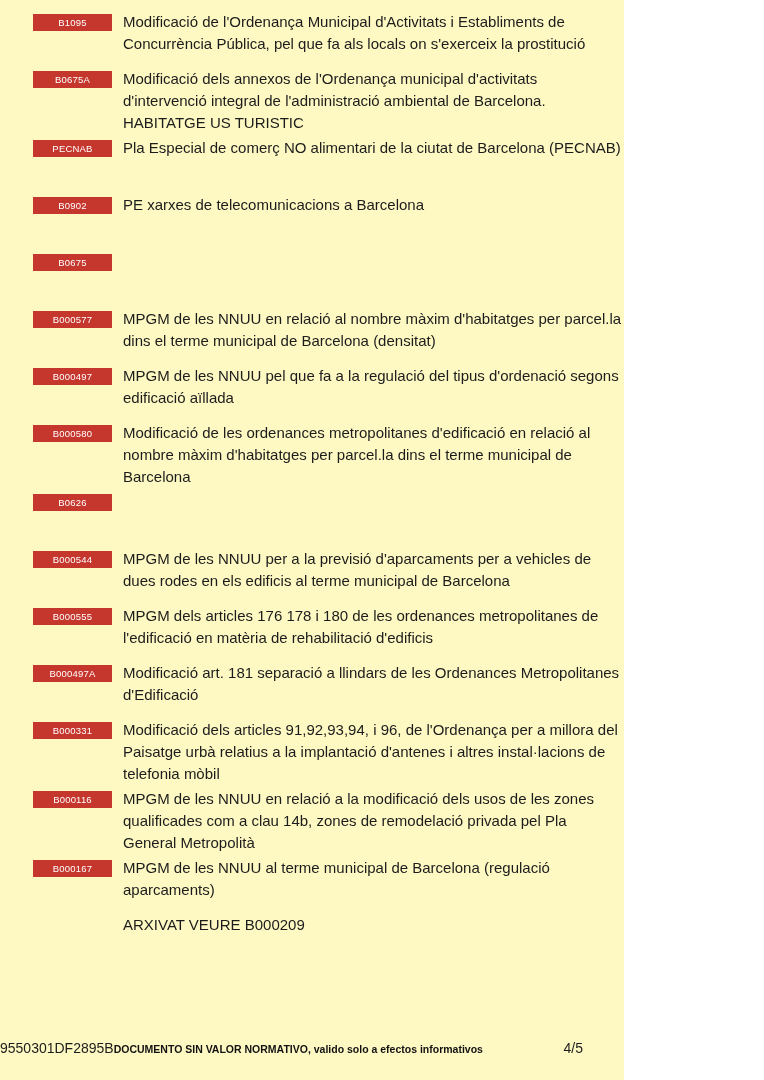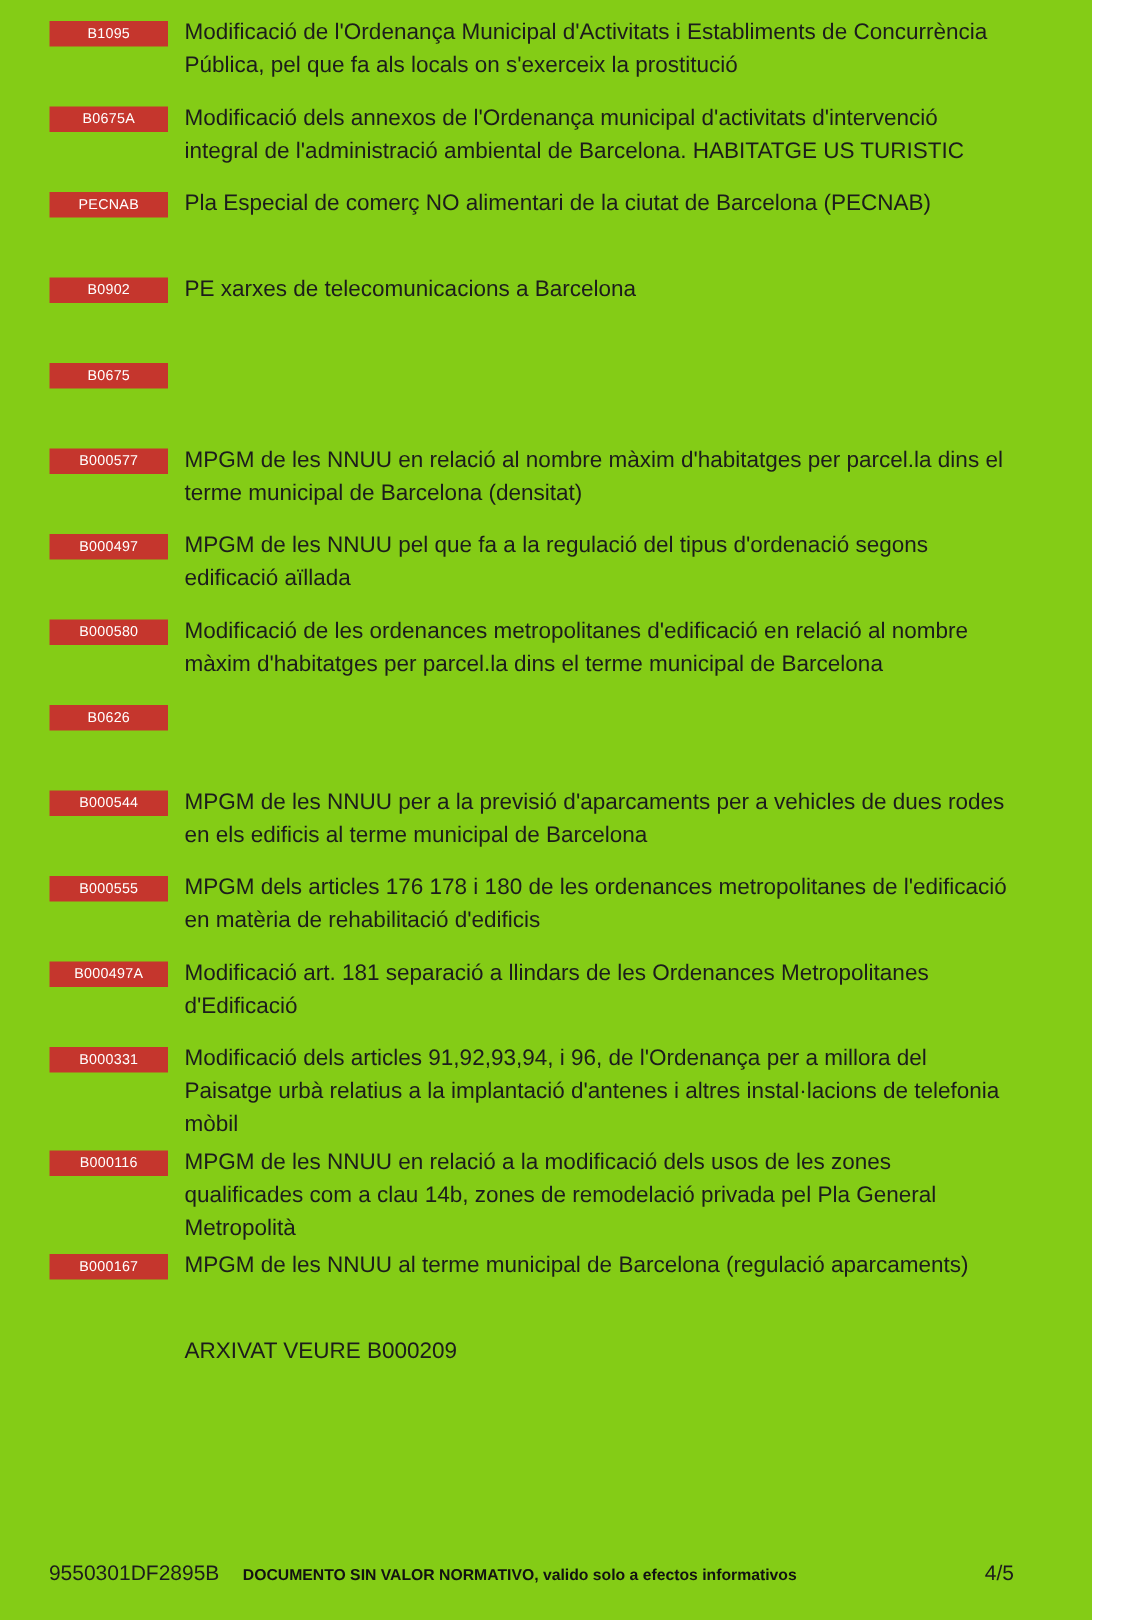--- a/index.html
+++ b/index.html
@@ -3,23 +3,23 @@
 <meta charset="utf-8">
 <style>
   html, body {
     margin: 0;
     padding: 0;
     background: #ffffff;
     font-family: "Liberation Sans", sans-serif;
   }
   .page {
     position: relative;
-    width: 728px;
+    width: 624px;
     height: 1080px;
-    background: #84cc16;
+    background: #fef9c3;
     overflow: hidden;
   }
   .rows {
     padding-top: 11px;
   }
   .row {
     display: flex;
     align-items: flex-start;
     min-height: 54px;
     margin-bottom: 3px;
@@ -49,34 +49,34 @@
   .footer {
     position: absolute;
     left: 0;
     right: 0;
     bottom: 24px;
     display: flex;
     align-items: baseline;
   }
   .footer .doc-id {
     flex: 1;
-    padding-left: 17px;
+    padding-left: 0;
     font-size: 14px;
     color: #1c1c1c;
     text-align: center;
   }
   .footer .disclaimer {
     flex: 0 0 auto;
     font-size: 10.5px;
     font-weight: bold;
     color: #111111;
   }
   .footer .page-num {
     flex: 1;
-    padding-right: 52px;
+    padding-right: 41px;
     font-size: 14px;
     color: #1c1c1c;
     text-align: right;
   }
 </style>
 </head>
 <body>
 
 <div class="page" style="--badge-color: #C5362D;">
 

